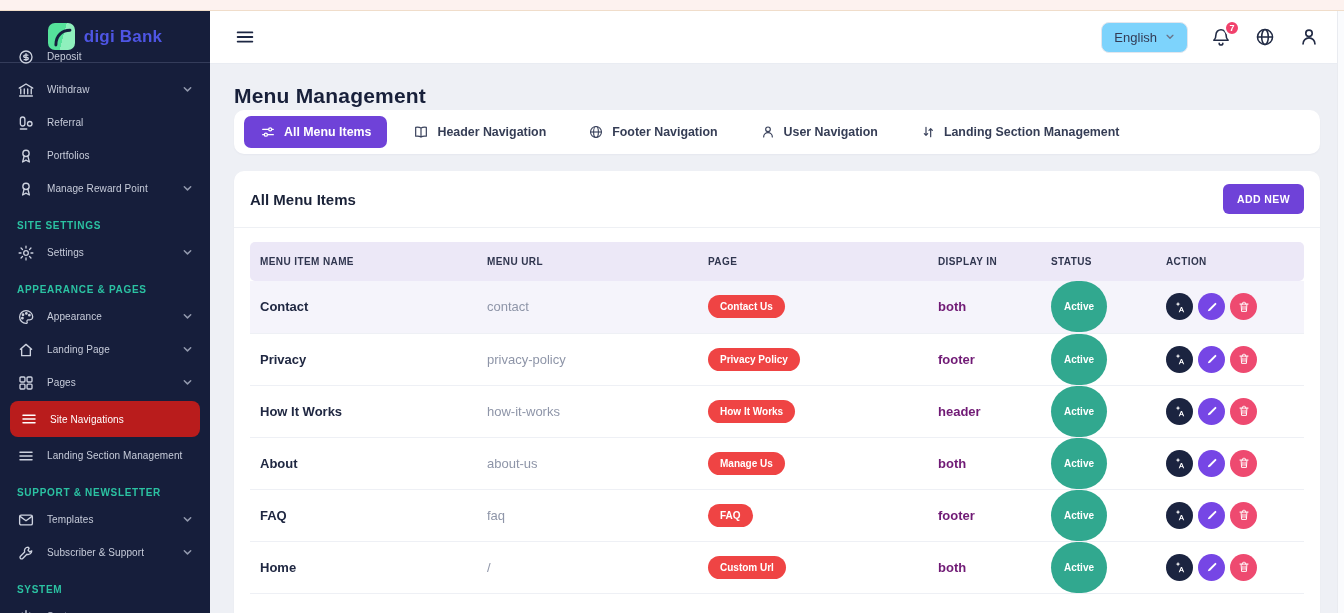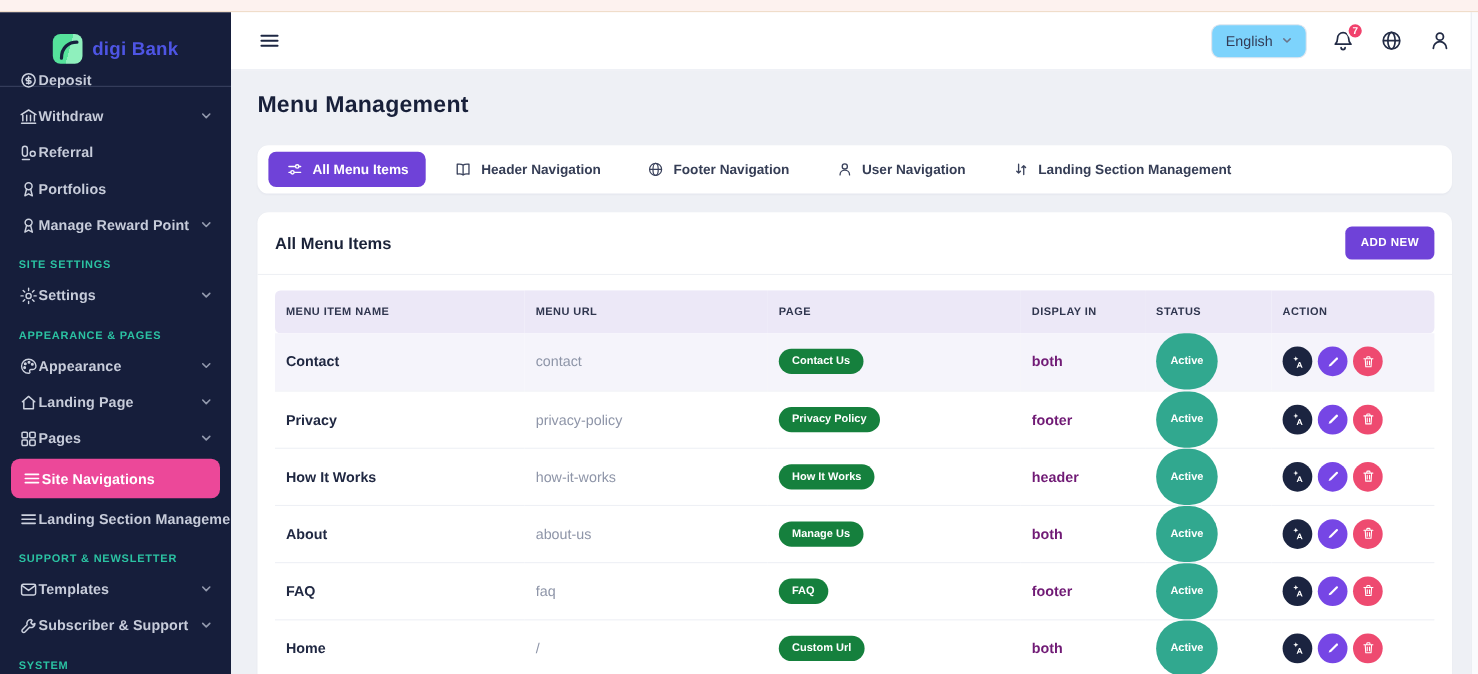--- a/index.html
+++ b/index.html
@@ -4,45 +4,45 @@
 <style>
   * { margin:0; padding:0; box-sizing:border-box; }
   html,body { width:1344px; height:613px; overflow:hidden; }
   body { font-family:"Liberation Sans", sans-serif; background:#eef0f5; position:relative; }
 
   
   .top-strip { position:absolute; top:0; left:0; right:0; height:11px; background:#fdf2ef; border-bottom:1px solid #f0ddca; z-index:60; }
 
   
   .sidebar { position:absolute; top:11px; left:0; bottom:0; width:210px; background:#161e3b; overflow:hidden; z-index:50; }
-  .logo-row { height:68px; display:flex; align-items:center; justify-content:center; gap:9px; border-bottom:1px solid rgba(160,170,200,.22); }
+  .logo-row { height:52px; display:flex; align-items:center; justify-content:center; gap:9px; border-bottom:1px solid rgba(160,170,200,.22); }
   .logo-mark { width:27px; height:27px; border-radius:7px; background:linear-gradient(105deg,#55e29b 55%,#8ff0bd 55%); display:flex; align-items:center; justify-content:center; }
   .logo-text { font-size:17px; font-weight:700; color:#4e55e4; letter-spacing:.2px; }
   .logo-text b { font-weight:900; }
   .nav { margin-top:0; }
-  .nav-item { display:flex; align-items:center; height:33px; padding:0 17px; gap:0; color:#c7ccda; font-size:13px; font-weight:700; letter-spacing:.1px; white-space:nowrap; cursor:pointer; }
+  .nav-item { display:flex; align-items:center; height:33px; padding:0 17px; gap:12px; color:#c7ccda; font-size:10px; font-weight:400; letter-spacing:.1px; white-space:nowrap; cursor:pointer; }
   .nav-item .ic { width:18px; height:18px; flex:0 0 18px; color:#cdd2df; }
   .nav-item .chev { margin-left:auto; width:11px; height:11px; color:#9299ad; }
-  .nav-item.active { background:#ec4899; border-radius:8px; margin:2px 10px; padding:0 10px; height:36px; color:#fff; }
+  .nav-item.active { background:#b91c1c; border-radius:8px; margin:2px 10px; padding:0 10px; height:36px; color:#fff; }
   .nav-item.active .ic { color:#fff; }
   .nav-item.clipped { margin-top:-23px; }
   .sec-label { padding:15px 17px 5px; font-size:10px; font-weight:700; letter-spacing:.7px; color:#2bc2a2; }
 
   
   .topbar { position:absolute; left:210px; right:0; top:11px; height:53px; background:#fff; border-bottom:1px solid #e9ecf2; display:flex; align-items:center; padding:0 24px; z-index:40; }
   .hamburger { width:22px; height:22px; color:#1d2743; cursor:pointer; }
   .topbar-right { margin-left:auto; display:flex; align-items:center; gap:22px; }
   .lang-btn { display:flex; align-items:center; gap:8px; border:1px solid #e2e6ee; border-radius:8px; background:#7dd3fc; padding:7px 12px; font-size:13px; color:#333b55; font-family:inherit; cursor:pointer; }
   .lang-btn .chev { width:10px; height:10px; color:#6b7388; }
   .icon-btn { position:relative; width:22px; height:22px; color:#222b45; cursor:pointer; }
   .badge { position:absolute; top:-6px; right:-8px; min-width:16px; height:16px; background:#f1416c; color:#fff; border:2px solid #fff; border-radius:999px; font-size:9px; font-weight:700; display:flex; align-items:center; justify-content:center; padding:0 2px; }
 
   
   .content { position:absolute; left:210px; right:0; top:64px; bottom:0; padding:14px 24px; }
-  .page-title { font-size:21px; font-weight:800; color:#18203a; margin:6px 0 24px; letter-spacing:.2px; }
+  .page-title { font-size:21px; font-weight:800; color:#18203a; margin:6px 0 2px; letter-spacing:.2px; }
 
   .tabbar { background:#fff; border-radius:10px; padding:6px 10px; display:flex; align-items:center; gap:10px; box-shadow:0 1px 2px rgba(25,35,65,.04); }
   .tab { display:flex; align-items:center; gap:8px; padding:8px 16px; border-radius:7px; font-size:12.4px; font-weight:700; color:#353d55; cursor:pointer; white-space:nowrap; }
   .tab .ic { width:16px; height:16px; color:#3a425c; }
   .tab.active { background:#6f42d8; color:#fff; }
   .tab.active .ic { color:#fff; }
 
   .card { background:#fff; border-radius:10px; margin-top:17px; box-shadow:0 1px 2px rgba(25,35,65,.04); overflow:hidden; }
   .card-head { display:flex; align-items:center; justify-content:space-between; padding:13px 16px; border-bottom:1px solid #eef0f4; }
   .card-title { font-size:15px; font-weight:800; color:#1a2238; }
@@ -52,21 +52,21 @@
   table { width:100%; border-collapse:collapse; }
   thead th { background:#ece8f7; font-size:10px; font-weight:700; color:#30364f; letter-spacing:.4px; text-align:left; padding:14px 10px;margin-left:40px; }
   thead th:first-child { border-radius:5px 0 0 5px; }
   thead th:last-child { border-radius:0 5px 5px 0; }
   tbody td { padding:0 10px; height:52px; border-bottom:1px solid #eef0f5; font-size:13px; vertical-align:middle; }
   tbody tr:first-child { background:#f5f4fb; }
   tbody tr:last-child td { border-bottom:none; }
   td.c-name { color:#202842; font-weight:700; }
   td.c-url { color:#8e95a8; }
   td.c-display { color:#701a75; font-weight:700; }
-  .pill-page { display:inline-block; background:#15803d; color:#fff; font-size:10px; font-weight:700; padding:6px 12px; border-radius:999px; }
+  .pill-page { display:inline-block; background:#ef4444; color:#fff; font-size:10px; font-weight:700; padding:6px 12px; border-radius:999px; }
   .pill-status { display:inline-block; background:#31a88f; color:#fff; font-size:10px; font-weight:700; padding:20px 13px; border-radius:999px; }
   .actions { display:flex; gap:5px; }
   .act { width:27px; height:27px; border-radius:50%; border:none; display:flex; align-items:center; justify-content:center; color:#fff; cursor:pointer; }
   .act .ic { width:14px; height:14px; }
   .act.translate { background:#1b2440; }
   .act.edit { background:#7646e5; }
   .act.delete { background:#ee4a70; }
 
   .col-name{width:227px;} .col-url{width:221px;} .col-page{width:230px;} .col-display{width:113px;} .col-status{width:115px;} .col-action{width:auto;}
 

